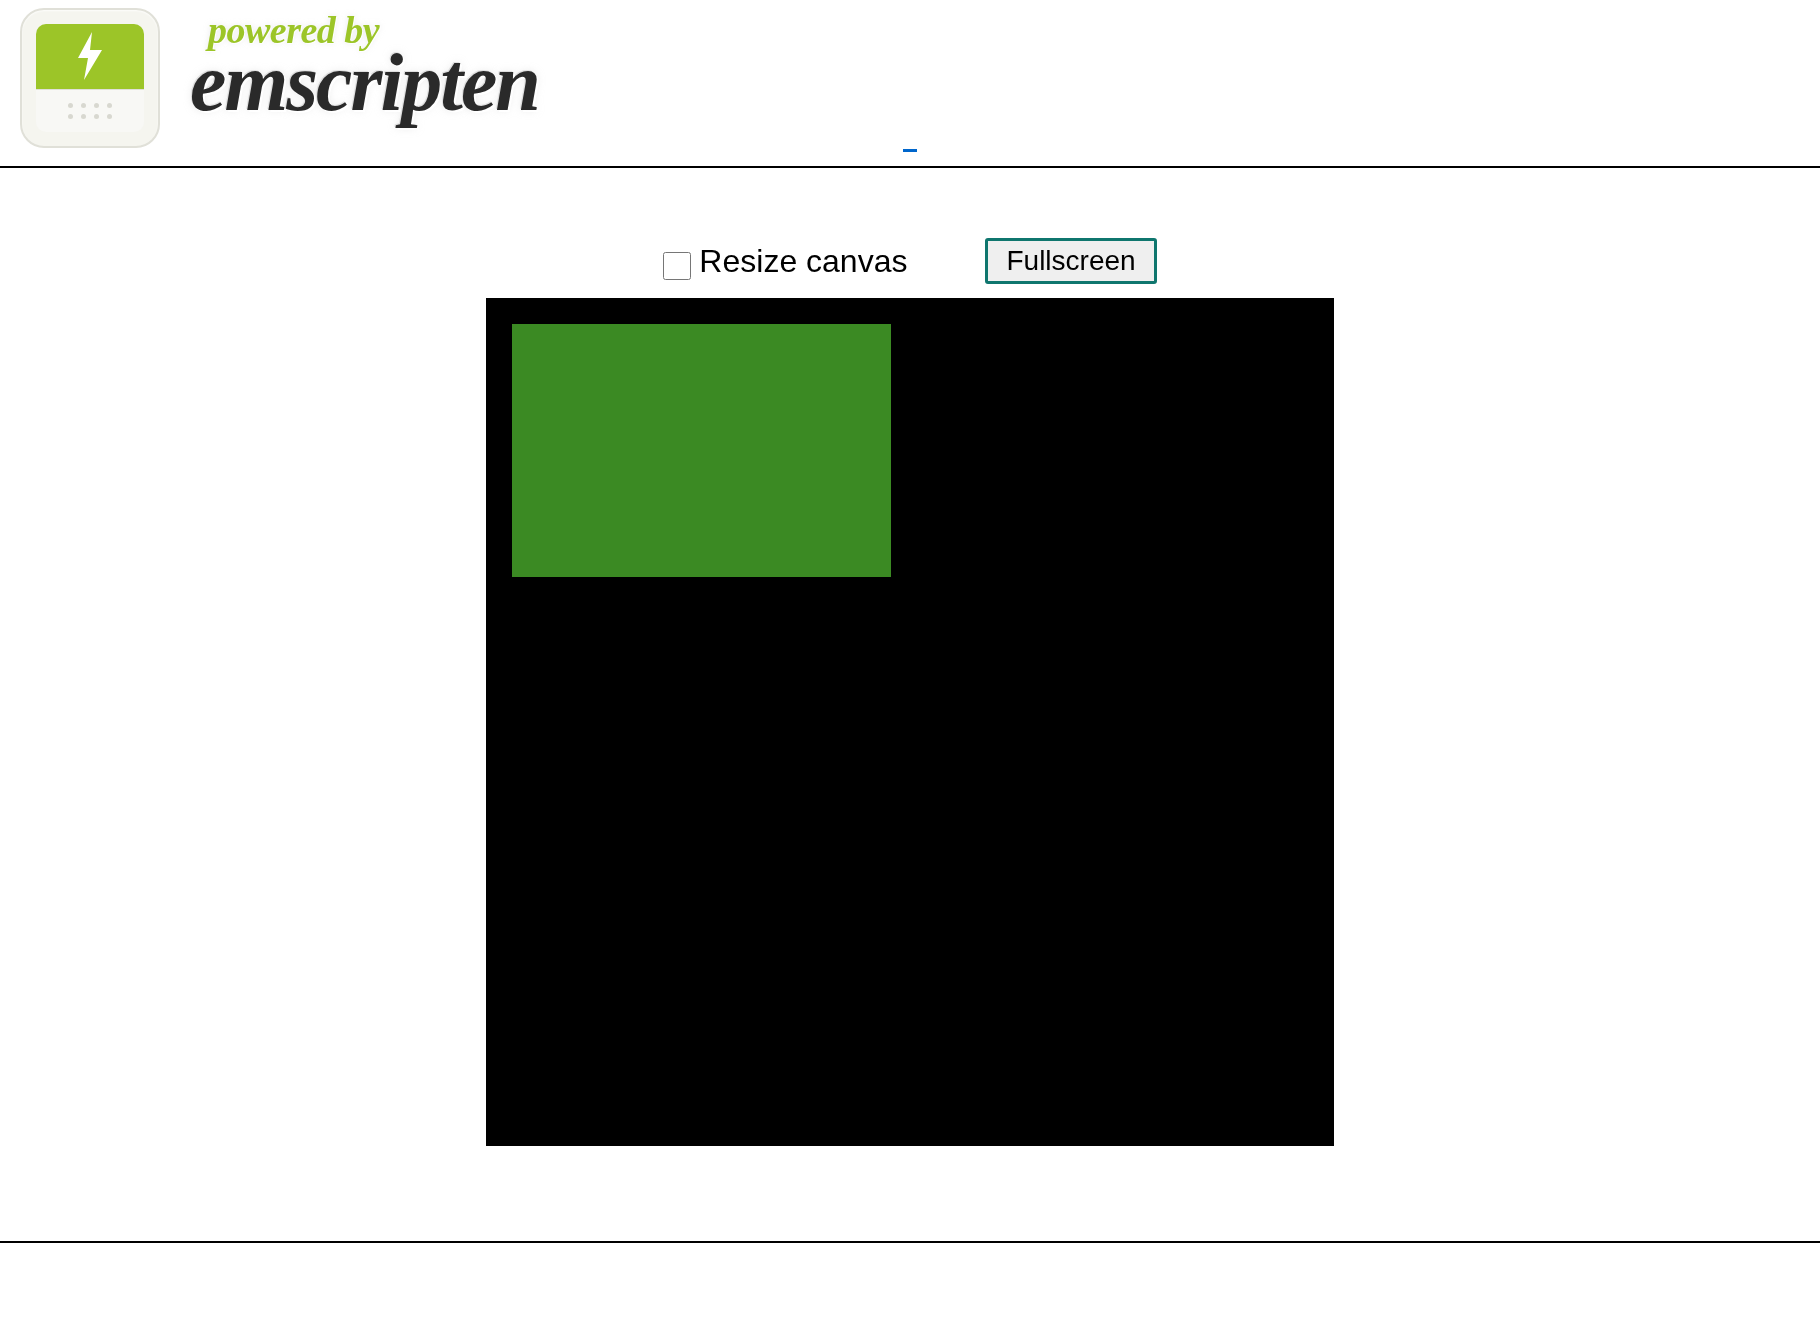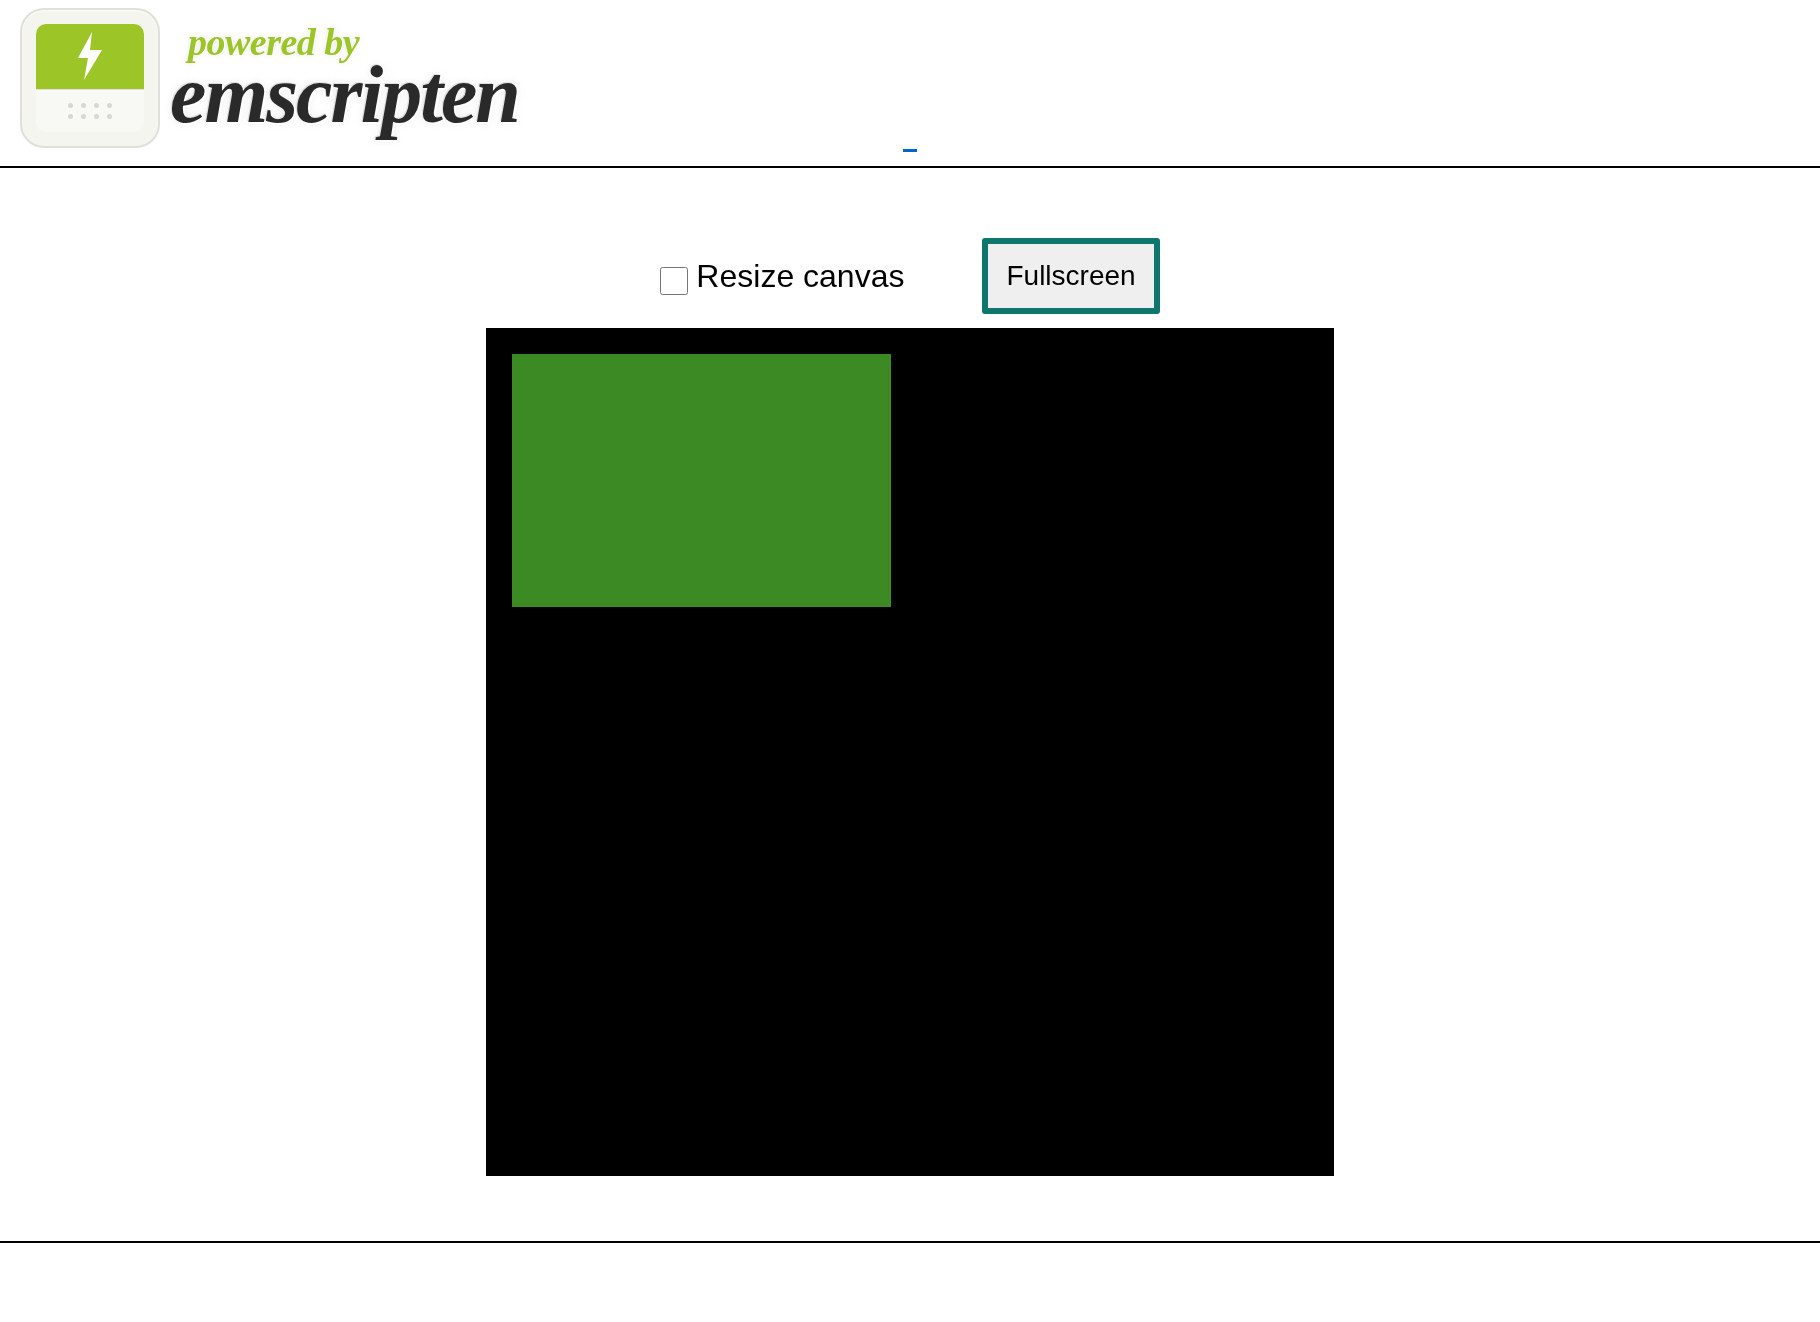--- a/index.html
+++ b/index.html
@@ -11,22 +11,23 @@
     body {
       font-family: Arial, Helvetica, sans-serif;
       background: #ffffff;
       width: 1820px;
       height: 1322px;
       position: relative;
     }
     
     .header {
       display: flex;
-      align-items: center;
+      align-items: flex-start;
       padding: 8px 20px 10px 20px;
+      gap: 20px;
     }
     
     .logo-icon {
       width: 140px;
       height: 140px;
       background: #f5f5ef;
       border: 2px solid #e0e0d8;
       border-radius: 24px;
       display: flex;
       flex-direction: column;
@@ -152,23 +153,23 @@
       cursor: pointer;
       accent-color: #0066ee;
     }
     
     .checkbox-wrap label {
       cursor: pointer;
     }
     
     .fullscreen-btn {
       font-size: 28px;
-      padding: 16px 18px;
+      padding: 4px 18px;
       background: #efefef;
-      border: 6px solid #0f766e;
+      border: 3px solid #0f766e;
       border-radius: 3px;
       cursor: pointer;
       margin-left: 60px;
       font-family: Arial, Helvetica, sans-serif;
     }
     
     .canvas-container {
       display: flex;
       justify-content: center;
       margin-top: 14px;

